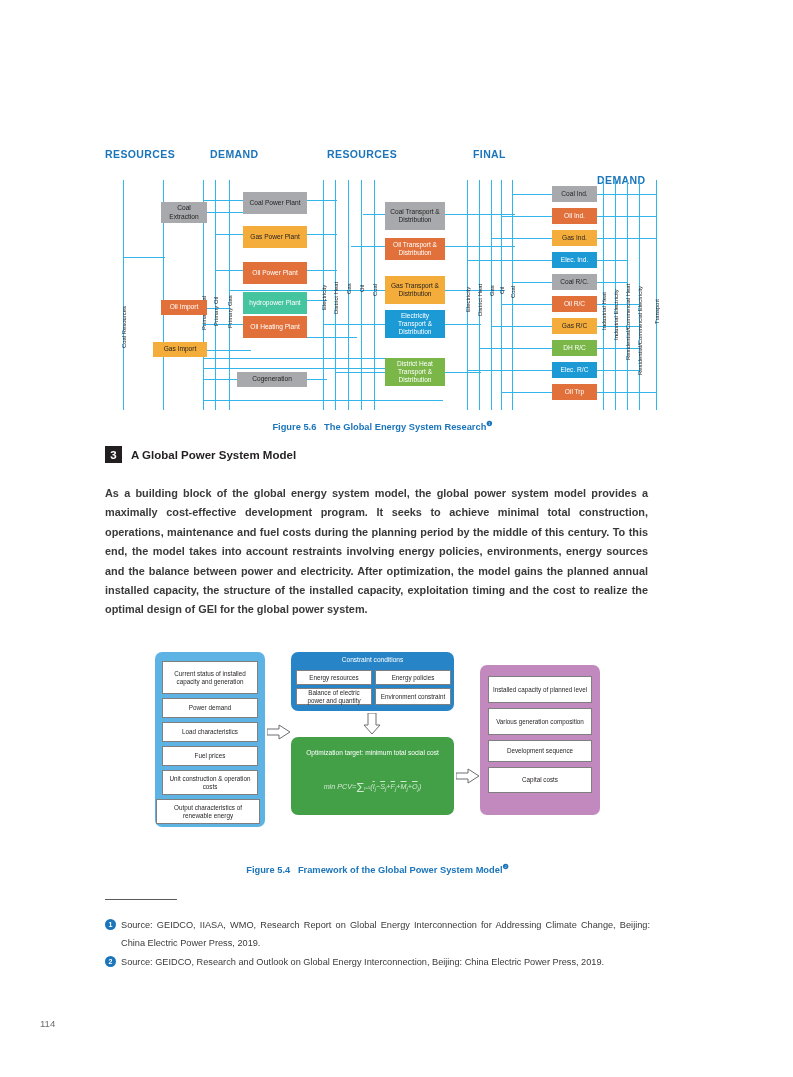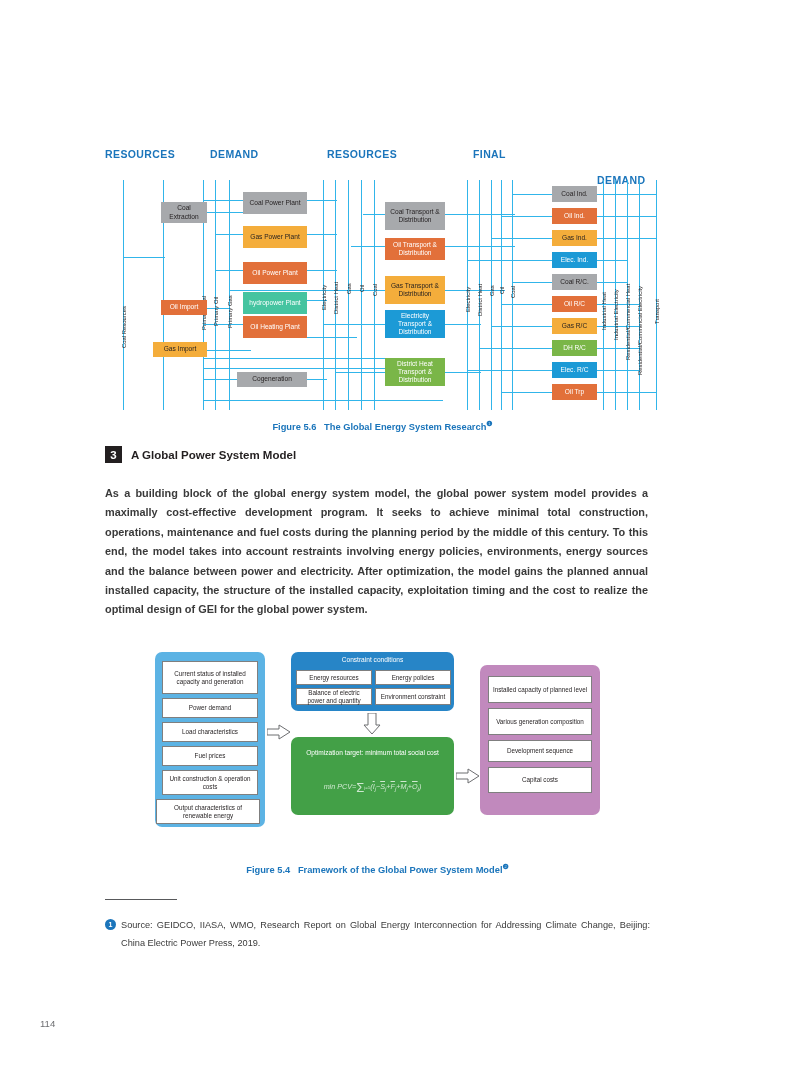--- a/index.html
+++ b/index.html
@@ -280,17 +280,21 @@
       <span>Figure 5.4</span>&nbsp;&nbsp;&nbsp;<span>Framework of the Global Power System Model</span><span class="sup">❷</span>
     </div>
   </div>
 
   <div id="fnrule"></div>
   <div id="foot">
     <div class="fnrow">
       <div class="fnmark">1</div>
       <div class="fntext">Source: GEIDCO, IIASA, WMO, Research Report on Global Energy Interconnection for Addressing Climate Change, Beijing: China Electric Power Press, 2019.</div>
     </div>
+    <div class="fnrow">
+      <div class="fnmark">2</div>
+      <div class="fntext">Source: GEIDCO, Research and Outlook on Global Energy Interconnection, Beijing: China Electric Power Press, 2019.</div>
+    </div>
   </div>
 
   <div id="pageno">114</div>
 
 </div>
 
 </body></html>

